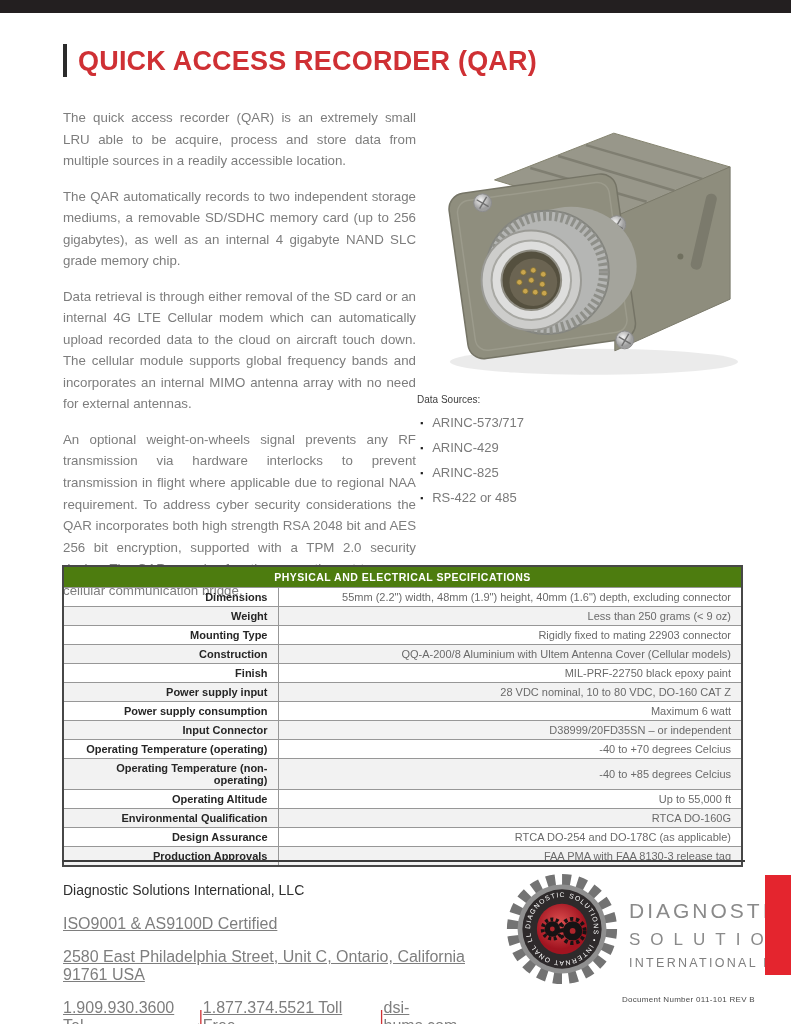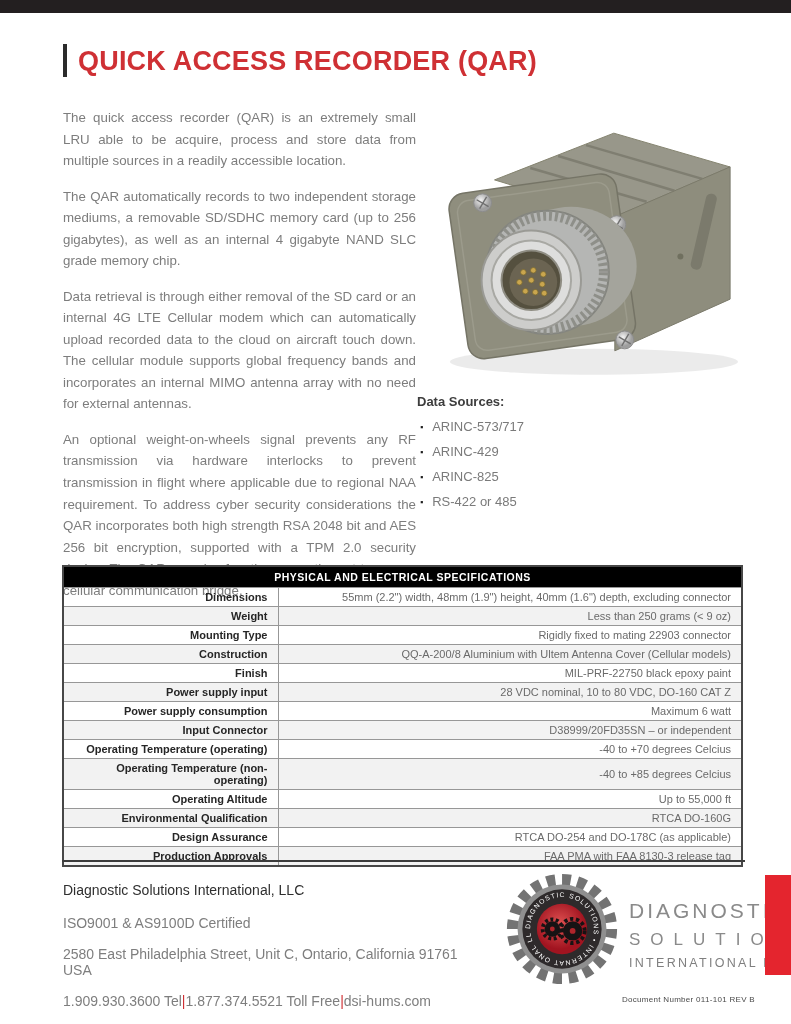--- a/index.html
+++ b/index.html
@@ -37,37 +37,37 @@
     margin-bottom: 14px;
   }
   .product-wrap {
     position: absolute; left: 420px; top: 103px;
     width: 328px; height: 278px;
   }
   .sources {
     position: absolute; left: 417px; top: 394px; width: 260px;
   }
   .sources-heading {
-    font-size: 13px; color: #3d3d3d; font-weight: 700;
+    font-size: 10px; color: #3d3d3d; font-weight: 400;
     margin-bottom: 10px;
   }
   .sources ul { list-style: none; }
   .sources li {
     font-size: 13px; color: #7a7a7a;
     margin-bottom: 10px; display: flex; align-items: baseline; gap: 9px;
     padding-left: 3px;
   }
   .sources .bullet { color: #1c1c1c; font-size: 9px; position: relative; top: -1px; }
   table.spec {
     position: absolute; left: 62px; top: 565px; width: 681px;
     border-collapse: collapse;
     border: 2px solid #474747;
   }
   table.spec th {
-    background: #000000; color: #ffffff;
+    background: #4d7c0f; color: #ffffff;
     font-size: 10.5px; font-weight: bold; letter-spacing: 0.5px;
     text-align: center; padding: 4px 2px;
   }
   table.spec td {
     font-size: 11px; padding: 3px 10px;
     border: 1px solid #979797;
     height: 13.5px;
     text-align: right;
   }
   table.spec td.label { width: 215px; color: #262626; font-weight: 700; }
@@ -76,21 +76,21 @@
   .footer-divider {
     position: absolute; left: 62px; top: 860px;
     width: 683px; height: 2px; background: #3c3c3c;
   }
   .footer-left { position: absolute; left: 63px; top: 882px; width: 420px; }
   .company {
     font-size: 14px; font-weight: normal; color: #2f2f2f;
     margin-bottom: 17px;
   }
   .footer-line {
-    font-size: 14px; color: #7e7e7e; margin-bottom: 15px;
+    font-size: 16px; color: #7e7e7e; margin-bottom: 15px; text-decoration: underline;
   }
   .contact { display: flex; align-items: center; }
   .contact .sep { color: var(--accent-red, #cf3034); }
   .contact .site { color: #7e7e7e; text-decoration: none; cursor: pointer; }
   .logo-emblem { position: absolute; left: 504px; top: 871px; width: 116px; height: 116px; }
   .wordmark { position: absolute; left: 629px; top: 899px; }
   .wordmark .wm1 { font-size: 21px; letter-spacing: 3px; color: #8a8a8a; }
   .wordmark .wm2 { font-size: 17px; letter-spacing: 10px; color: #8a8a8a; margin-top: 7px; }
   .wordmark .wm3 { font-size: 12.5px; letter-spacing: 2.3px; color: #7f7f7f; margin-top: 6px; }
   .red-bar {

